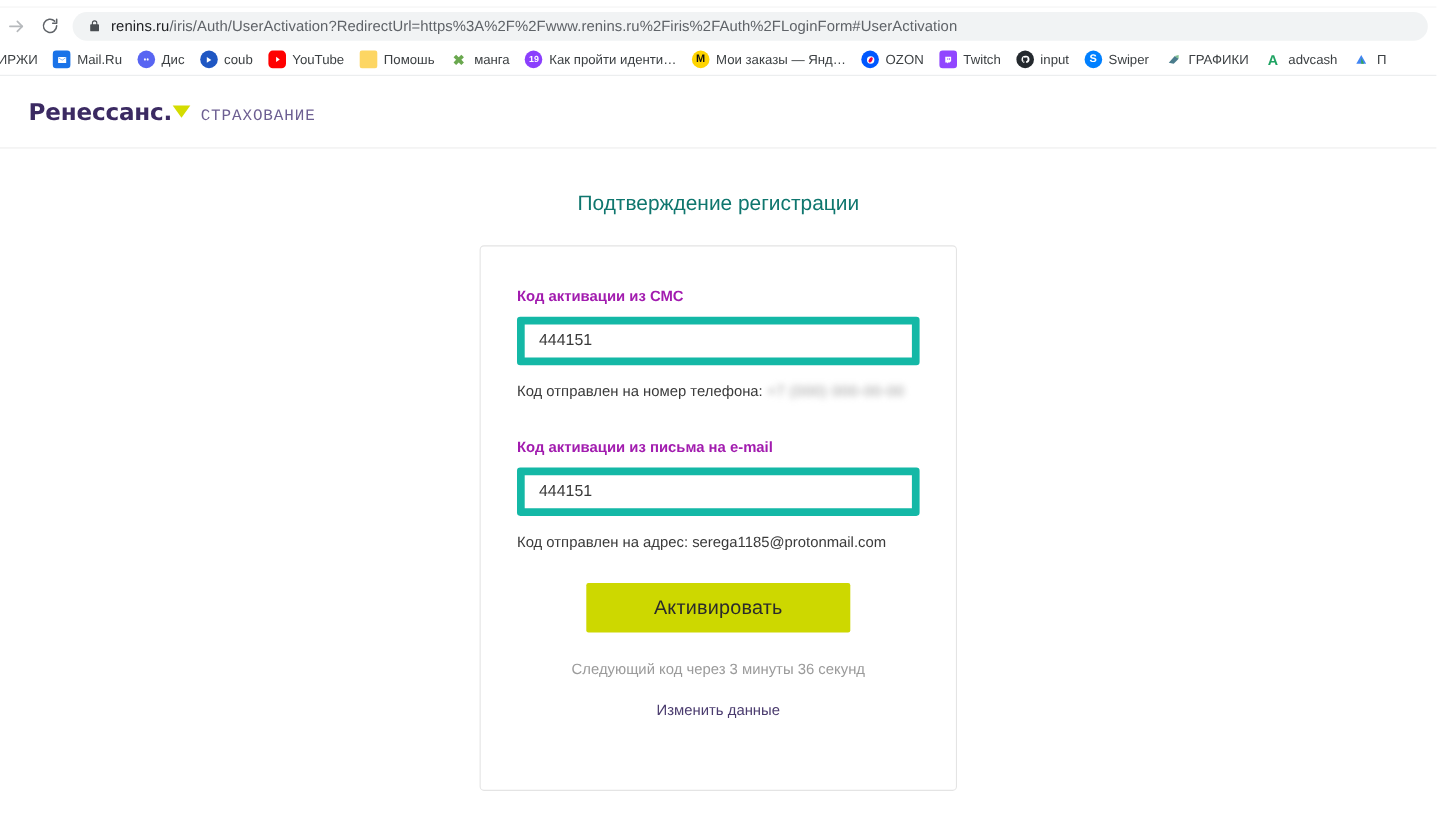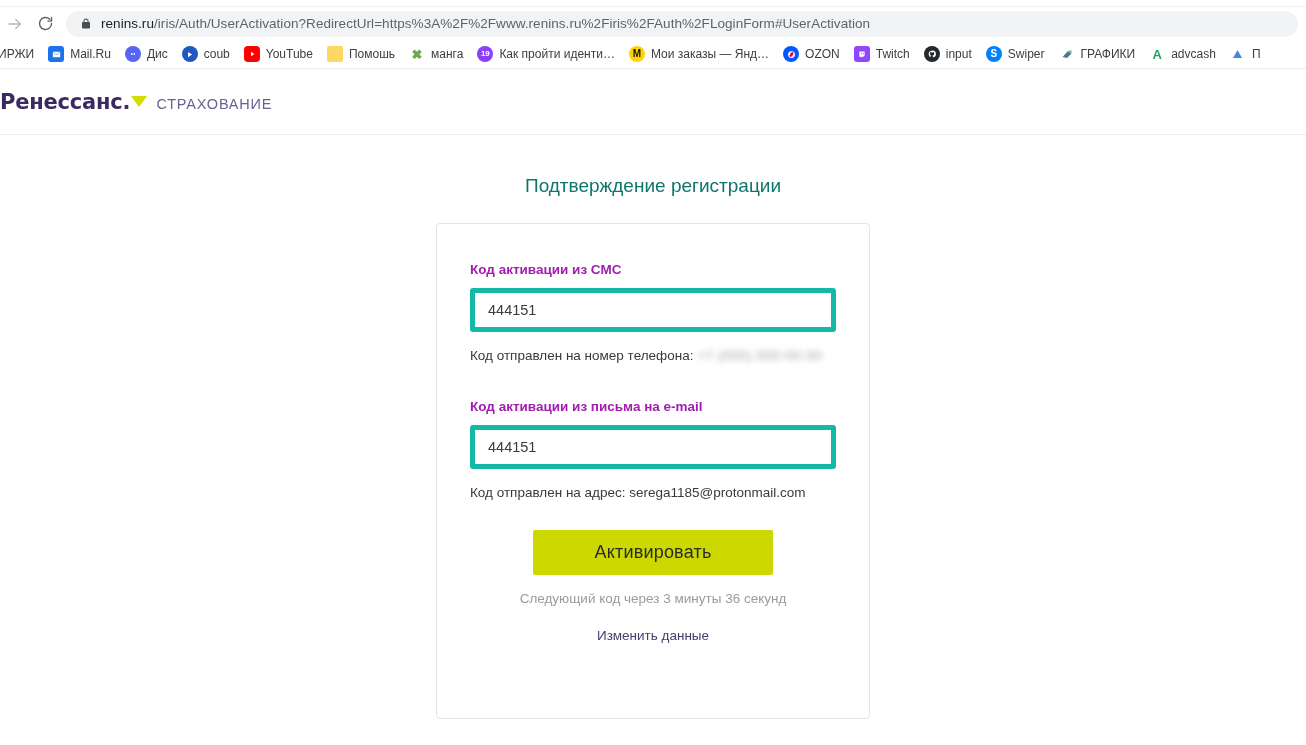--- a/index.html
+++ b/index.html
@@ -119,21 +119,21 @@
     height: 676px;
     background: #ffffff;
     position: relative;
   }
 
   .site-header {
     height: 66px;
     border-bottom: 1px solid #ededed;
     display: flex;
     align-items: center;
-    padding-left: 0;
+    padding-left: 26px;
     box-sizing: border-box;
   }
   .logo {
     display: flex;
     align-items: baseline;
   }
   .logo-main {
     font-family: "DejaVu Sans", sans-serif;
     font-size: 21px;
     font-weight: bold;
@@ -145,21 +145,21 @@
     width: 0;
     height: 0;
     border-left: 8px solid transparent;
     border-right: 8px solid transparent;
     border-top: 11px solid #d4dc00;
     margin-left: 1px;
     align-self: flex-start;
     margin-top: 6px;
   }
   .logo-sub {
-    font-family: Liberation Sans, sans-serif;
+    font-family: Liberation Mono, monospace;
     font-size: 14.5px;
     color: #6d5f92;
     letter-spacing: 0.8px;
     margin-left: 9px;
     text-align: center;
   }
 
   .content-area {
     padding-top: 40px;
   }
@@ -189,21 +189,21 @@
     font-weight: bold;
     color: #a21caf;
     margin-bottom: 11px;
     font-family: "Liberation Sans", sans-serif;
   }
 
   .text-input {
     width: 100%;
     height: 44px;
     box-sizing: border-box;
-    border: 5px solid #14b8a6;
+    border: 7px solid #14b8a6;
     border-radius: 3px;
     padding: 0 13px;
     font-size: 14.5px;
     color: #3a3a3a;
     font-family: "Liberation Sans", sans-serif;
     background: #ffffff;
     outline: none;
   }
 
   .hint {
@@ -236,21 +236,21 @@
     color: #2b2b2b;
     font-family: "Liberation Sans", sans-serif;
     cursor: pointer;
     letter-spacing: 0.2px;
   }
 
   .timer-text {
     text-align: center;
     font-size: 13.5px;
     color: #9b9b9b;
-    margin-top: 16px;
+    margin-top: 26px;
     font-family: "Liberation Sans", sans-serif;
   }
 
   .change-link {
     display: block;
     text-align: center;
     font-size: 13.5px;
     color: #4a3b6e;
     margin-top: 22px;
     text-decoration: none;

